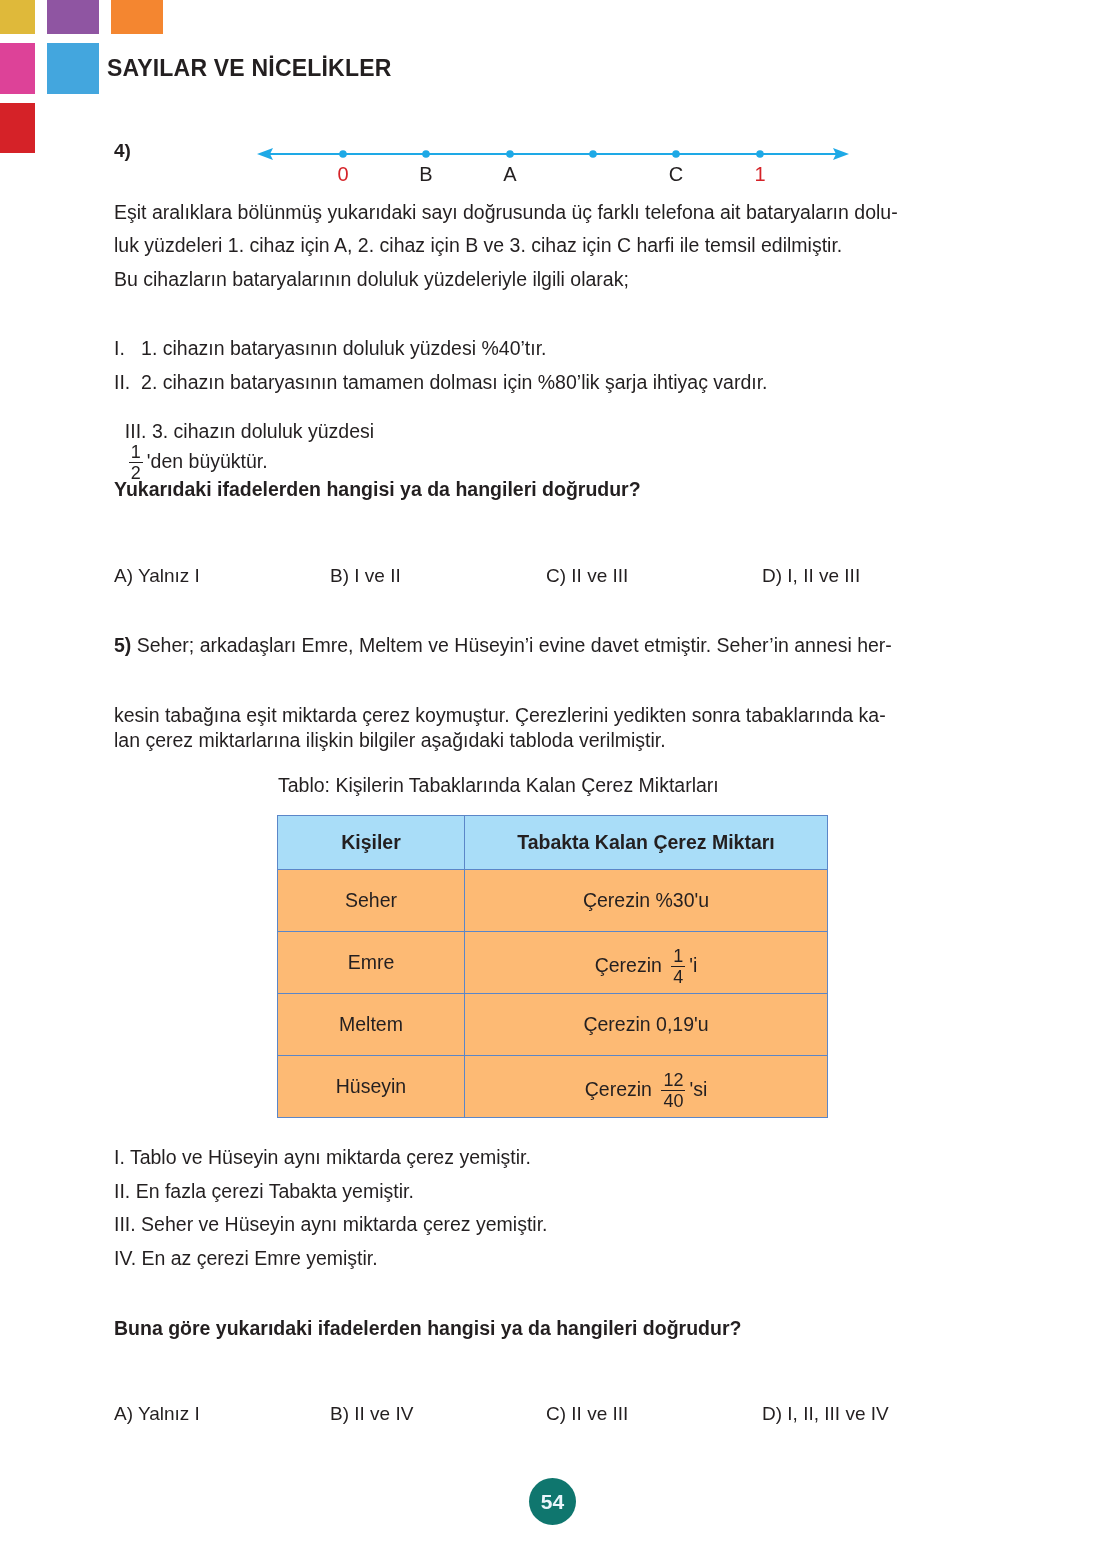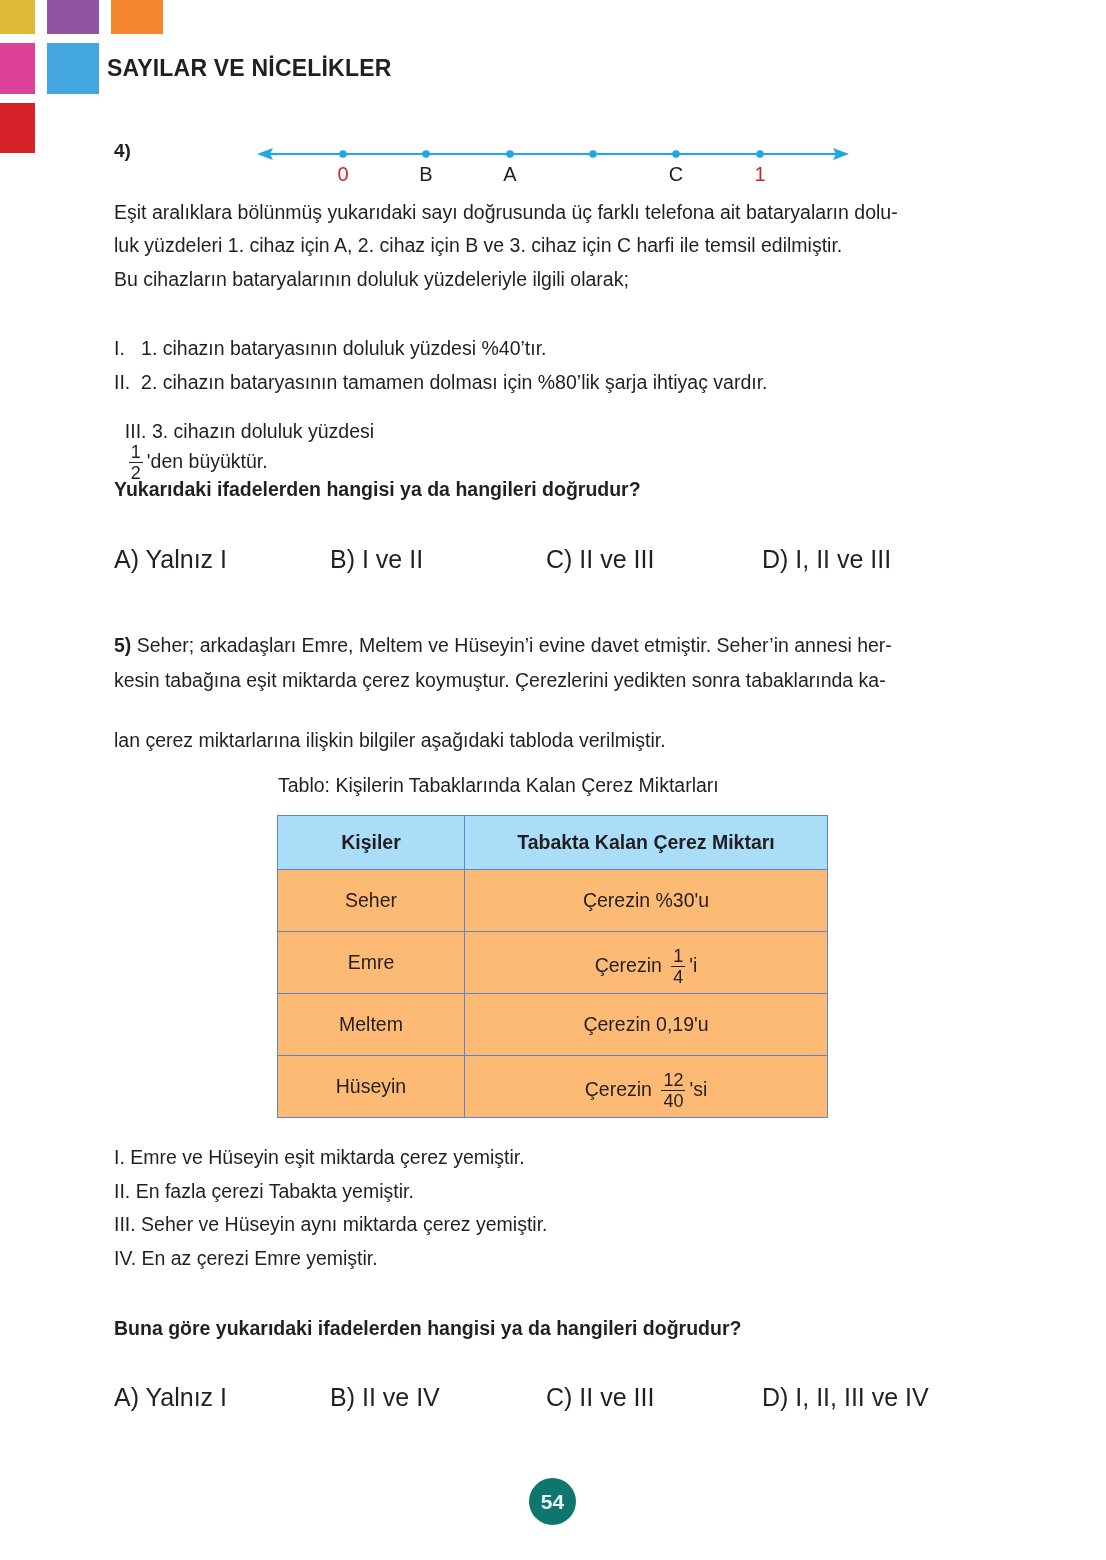--- a/index.html
+++ b/index.html
@@ -13,21 +13,21 @@
 
   .numline { position: absolute; left: 255px; top: 140px; width: 600px; height: 50px; }
   .nl-label { position: absolute; top: 163px; font-size: 20px; transform: translateX(-50%); }
   .line { position: absolute; left: 114px; font-size: 19.5px; white-space: nowrap; }
   .bold { font-weight: bold; }
 
   .frac { display: inline-block; vertical-align: middle; text-align: center; line-height: 1; margin: 0 4px; }
   .frac .num { display: block; padding: 0 2px 1px; border-bottom: 1.5px solid #231f20; font-size: 18px; }
   .frac .den { display: block; padding-top: 1px; font-size: 18px; }
 
-  .opt { position: absolute; font-size: 25px; white-space: nowrap; }
+  .opt { position: absolute; font-size: 19px; white-space: nowrap; margin-top: 20px; }
 
   .caption { position: absolute; left: 278px; top: 774px; font-size: 19.5px; }
 
   table.tbl { position: absolute; left: 277px; top: 815px; width: 551px; border-collapse: collapse; }
   .tbl td, .tbl th { border: 1.5px solid #5b86c8; text-align: center; font-size: 19.5px; }
   .tbl th { background: #a9ddf8; font-weight: bold; height: 54px; margin-top: 16px; }
   .tbl td { background: #fdba74; height: 62px; }
   .tbl .c1 { width: 187px; }
 
   .pagenum { position: absolute; left: 529px; top: 1478px; width: 47px; height: 47px; border-radius: 50%; background: #0f766e; color: #eaf6fc; font-weight: bold; font-size: 21px; text-align: center; line-height: 47px; }
@@ -75,21 +75,21 @@
 </div>
 
 <div class="line bold" style="top:478px;">Yukarıdaki ifadelerden hangisi ya da hangileri doğrudur?</div>
 
 <div class="opt" style="left:114px;top:545px;">A) Yalnız I</div>
 <div class="opt" style="left:330px;top:545px;">B) I ve II</div>
 <div class="opt" style="left:546px;top:545px;">C) II ve III</div>
 <div class="opt" style="left:762px;top:545px;">D) I, II ve III</div>
 
 <div class="line" style="top:634px;"><span class="bold">5)</span><span> Seher; arkadaşları Emre, Meltem ve Hüseyin’i evine davet etmiştir. Seher’in annesi her-</span></div>
-<div class="line" style="top:669px;">kesin tabağına eşit miktarda çerez koymuştur. Çerezlerini yedikten sonra tabaklarında ka-</div>
+<div class="line" style="top:704px;">kesin tabağına eşit miktarda çerez koymuştur. Çerezlerini yedikten sonra tabaklarında ka-</div>
 <div class="line" style="top:702px;margin-top:27px;">lan çerez miktarlarına ilişkin bilgiler aşağıdaki tabloda verilmiştir.</div>
 
 <div class="caption">Tablo: Kişilerin Tabaklarında Kalan Çerez Miktarları</div>
 
 <table class="tbl">
   <tbody>
       <tr>
     <th class="c1">Kişiler</th>
     <th>Tabakta Kalan Çerez Miktarı</th>
   </tr>
@@ -111,21 +111,21 @@
   <tr>
     <td>Hüseyin</td>
     <td style="padding-top:8px;">
       <span>Çerezin</span>
       <span class="frac"><span class="num">12</span><span class="den">40</span></span><span>'si</span>
     </td>
   </tr>
 </tbody>
   </table>
 
-<div class="line" style="top:1146px;">I. Emre ve Hüseyin eşit miktarda çerez yemiştir.</div>
+<div class="line" style="top:1146px;">I. Tablo ve Hüseyin aynı miktarda çerez yemiştir.</div>
 <div class="line" style="top:1180px;">II. En fazla çerezi Tabakta yemiştir.</div>
 <div class="line" style="top:1213px;">III. Seher ve Hüseyin aynı miktarda çerez yemiştir.</div>
 <div class="line" style="top:1247px;">IV. En az çerezi Emre yemiştir.</div>
 
 <div class="line bold" style="top:1317px;">Buna göre yukarıdaki ifadelerden hangisi ya da hangileri doğrudur?</div>
 
 <div class="opt" style="left:114px;top:1383px;">A) Yalnız I</div>
 <div class="opt" style="left:330px;top:1383px;">B) II ve IV</div>
 <div class="opt" style="left:546px;top:1383px;">C) II ve III</div>
 <div class="opt" style="left:762px;top:1383px;">D) I, II, III ve IV</div>

